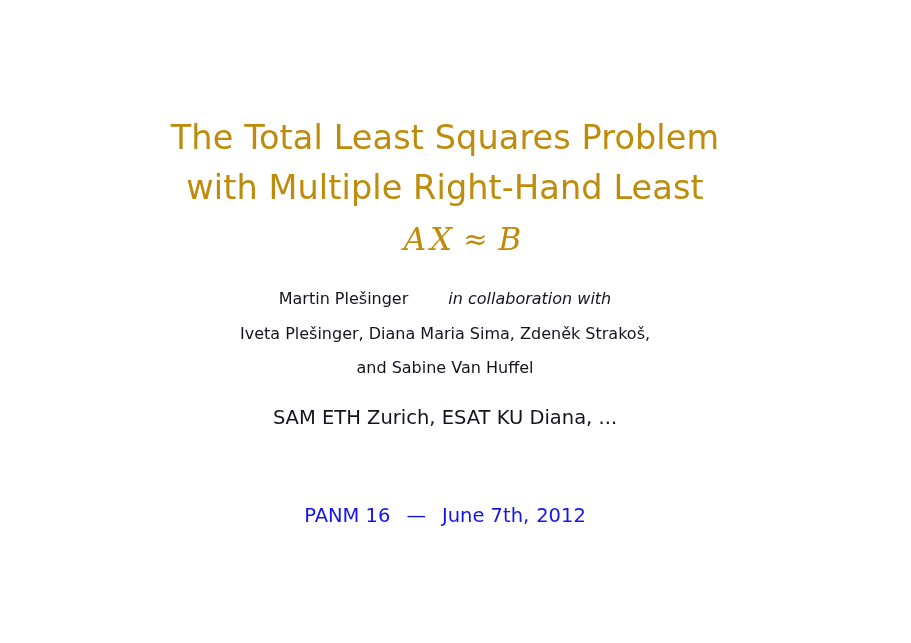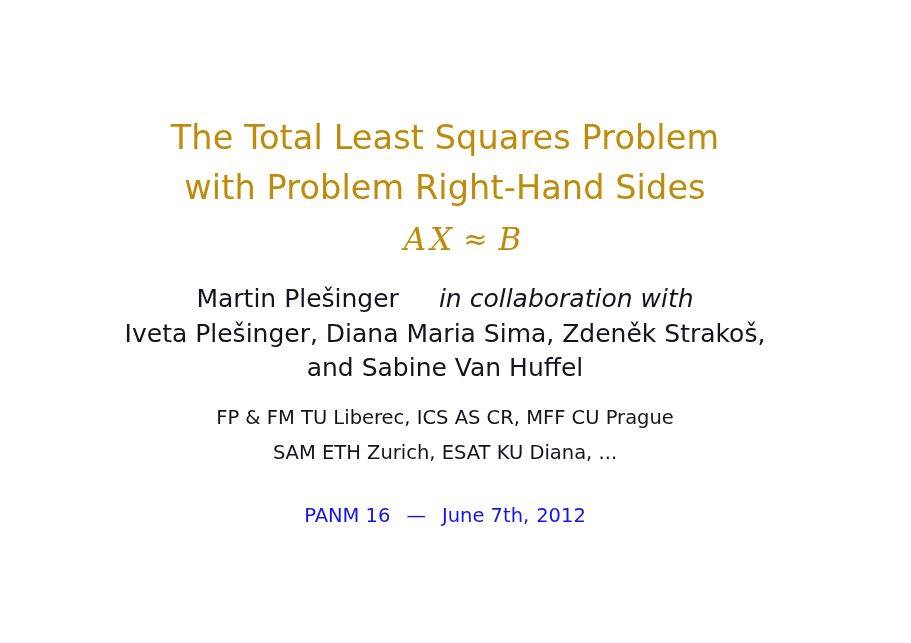--- a/index.html
+++ b/index.html
@@ -63,21 +63,21 @@
   }
   .title-formula .thinsp { display: inline-block; width: 4px; }
 
   
   #authors-block {
     top: 282px;
   }
   .author-line {
     color: #14141e;
     font-family: "DejaVu Sans", sans-serif;
-    font-size: 25px;
+    font-size: 16px;
     line-height: 34.5px;
     white-space: nowrap;
   }
   .author-line .collab {
     font-style: italic;
     margin-left: 40px;
   }
 
   
   #affiliation-block {
@@ -112,36 +112,35 @@
     width: 7px;
   }
 </style>
 </head>
 <body>
 
 <div id="slide">
 
   <div class="stack" id="title-block">
     <div class="title-line">The Total Least Squares Problem</div>
-    <div class="title-line">with Problem Right-Hand Sides</div>
+    <div class="title-line">with Multiple Right-Hand Least</div>
     <div class="title-formula">
       <span class="mvar">A</span><span class="thinsp"></span><span class="mvar">X</span><span class="mrel">≈</span><span class="mvar">B</span>
     </div>
   </div>
 
   <div class="stack" id="authors-block">
     <div class="author-line">
       <span>Martin Plešinger</span><span class="collab">in collaboration with</span>
     </div>
     <div class="author-line">Iveta Plešinger, Diana Maria Sima, Zdeněk Strakoš,</div>
     <div class="author-line">and Sabine Van Huffel</div>
   </div>
 
   <div class="stack" id="affiliation-block">
-    <div class="affil-line">FP &amp; FM TU Liberec, ICS AS CR, MFF CU Prague</div>
     <div class="affil-line">SAM ETH Zurich, ESAT KU Diana, ...</div>
   </div>
 
   <div class="stack" id="conference-block">
     <div class="conf-line">
       <span>PANM 16</span><span class="sep">—</span><span>June 7th,</span><span class="date-gap"></span><span>2012</span>
     </div>
   </div>
 
 </div>

